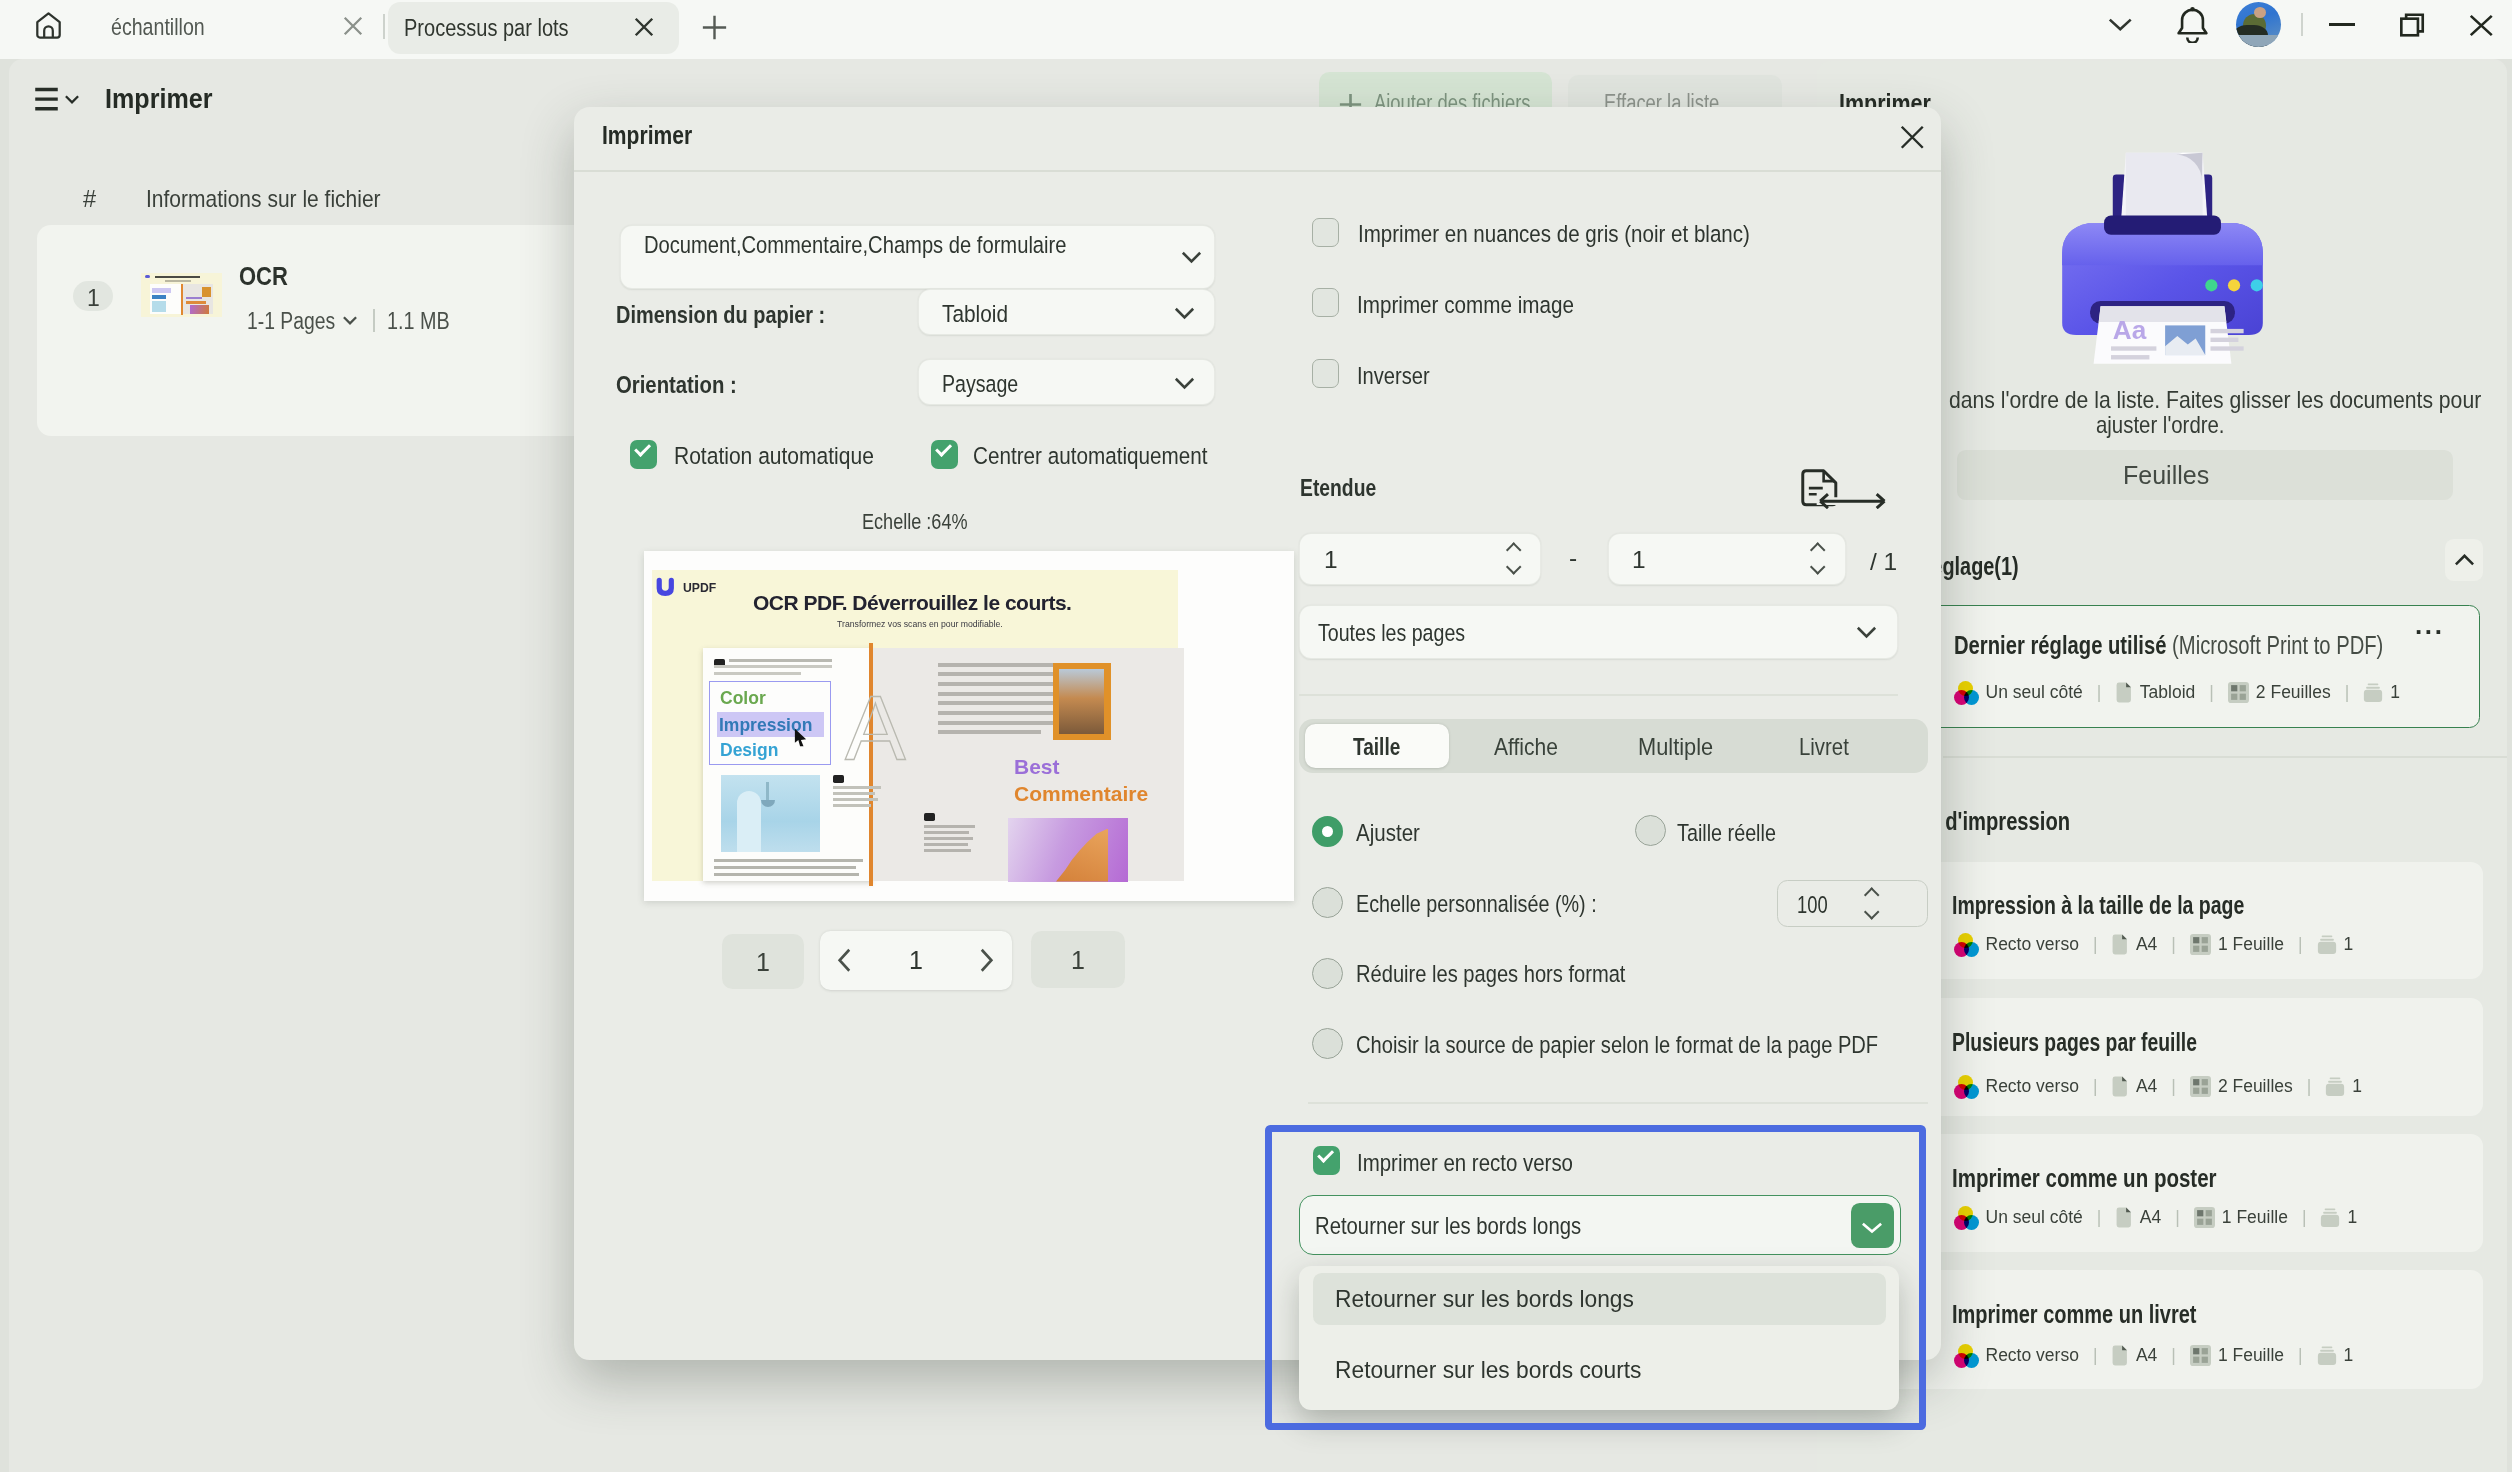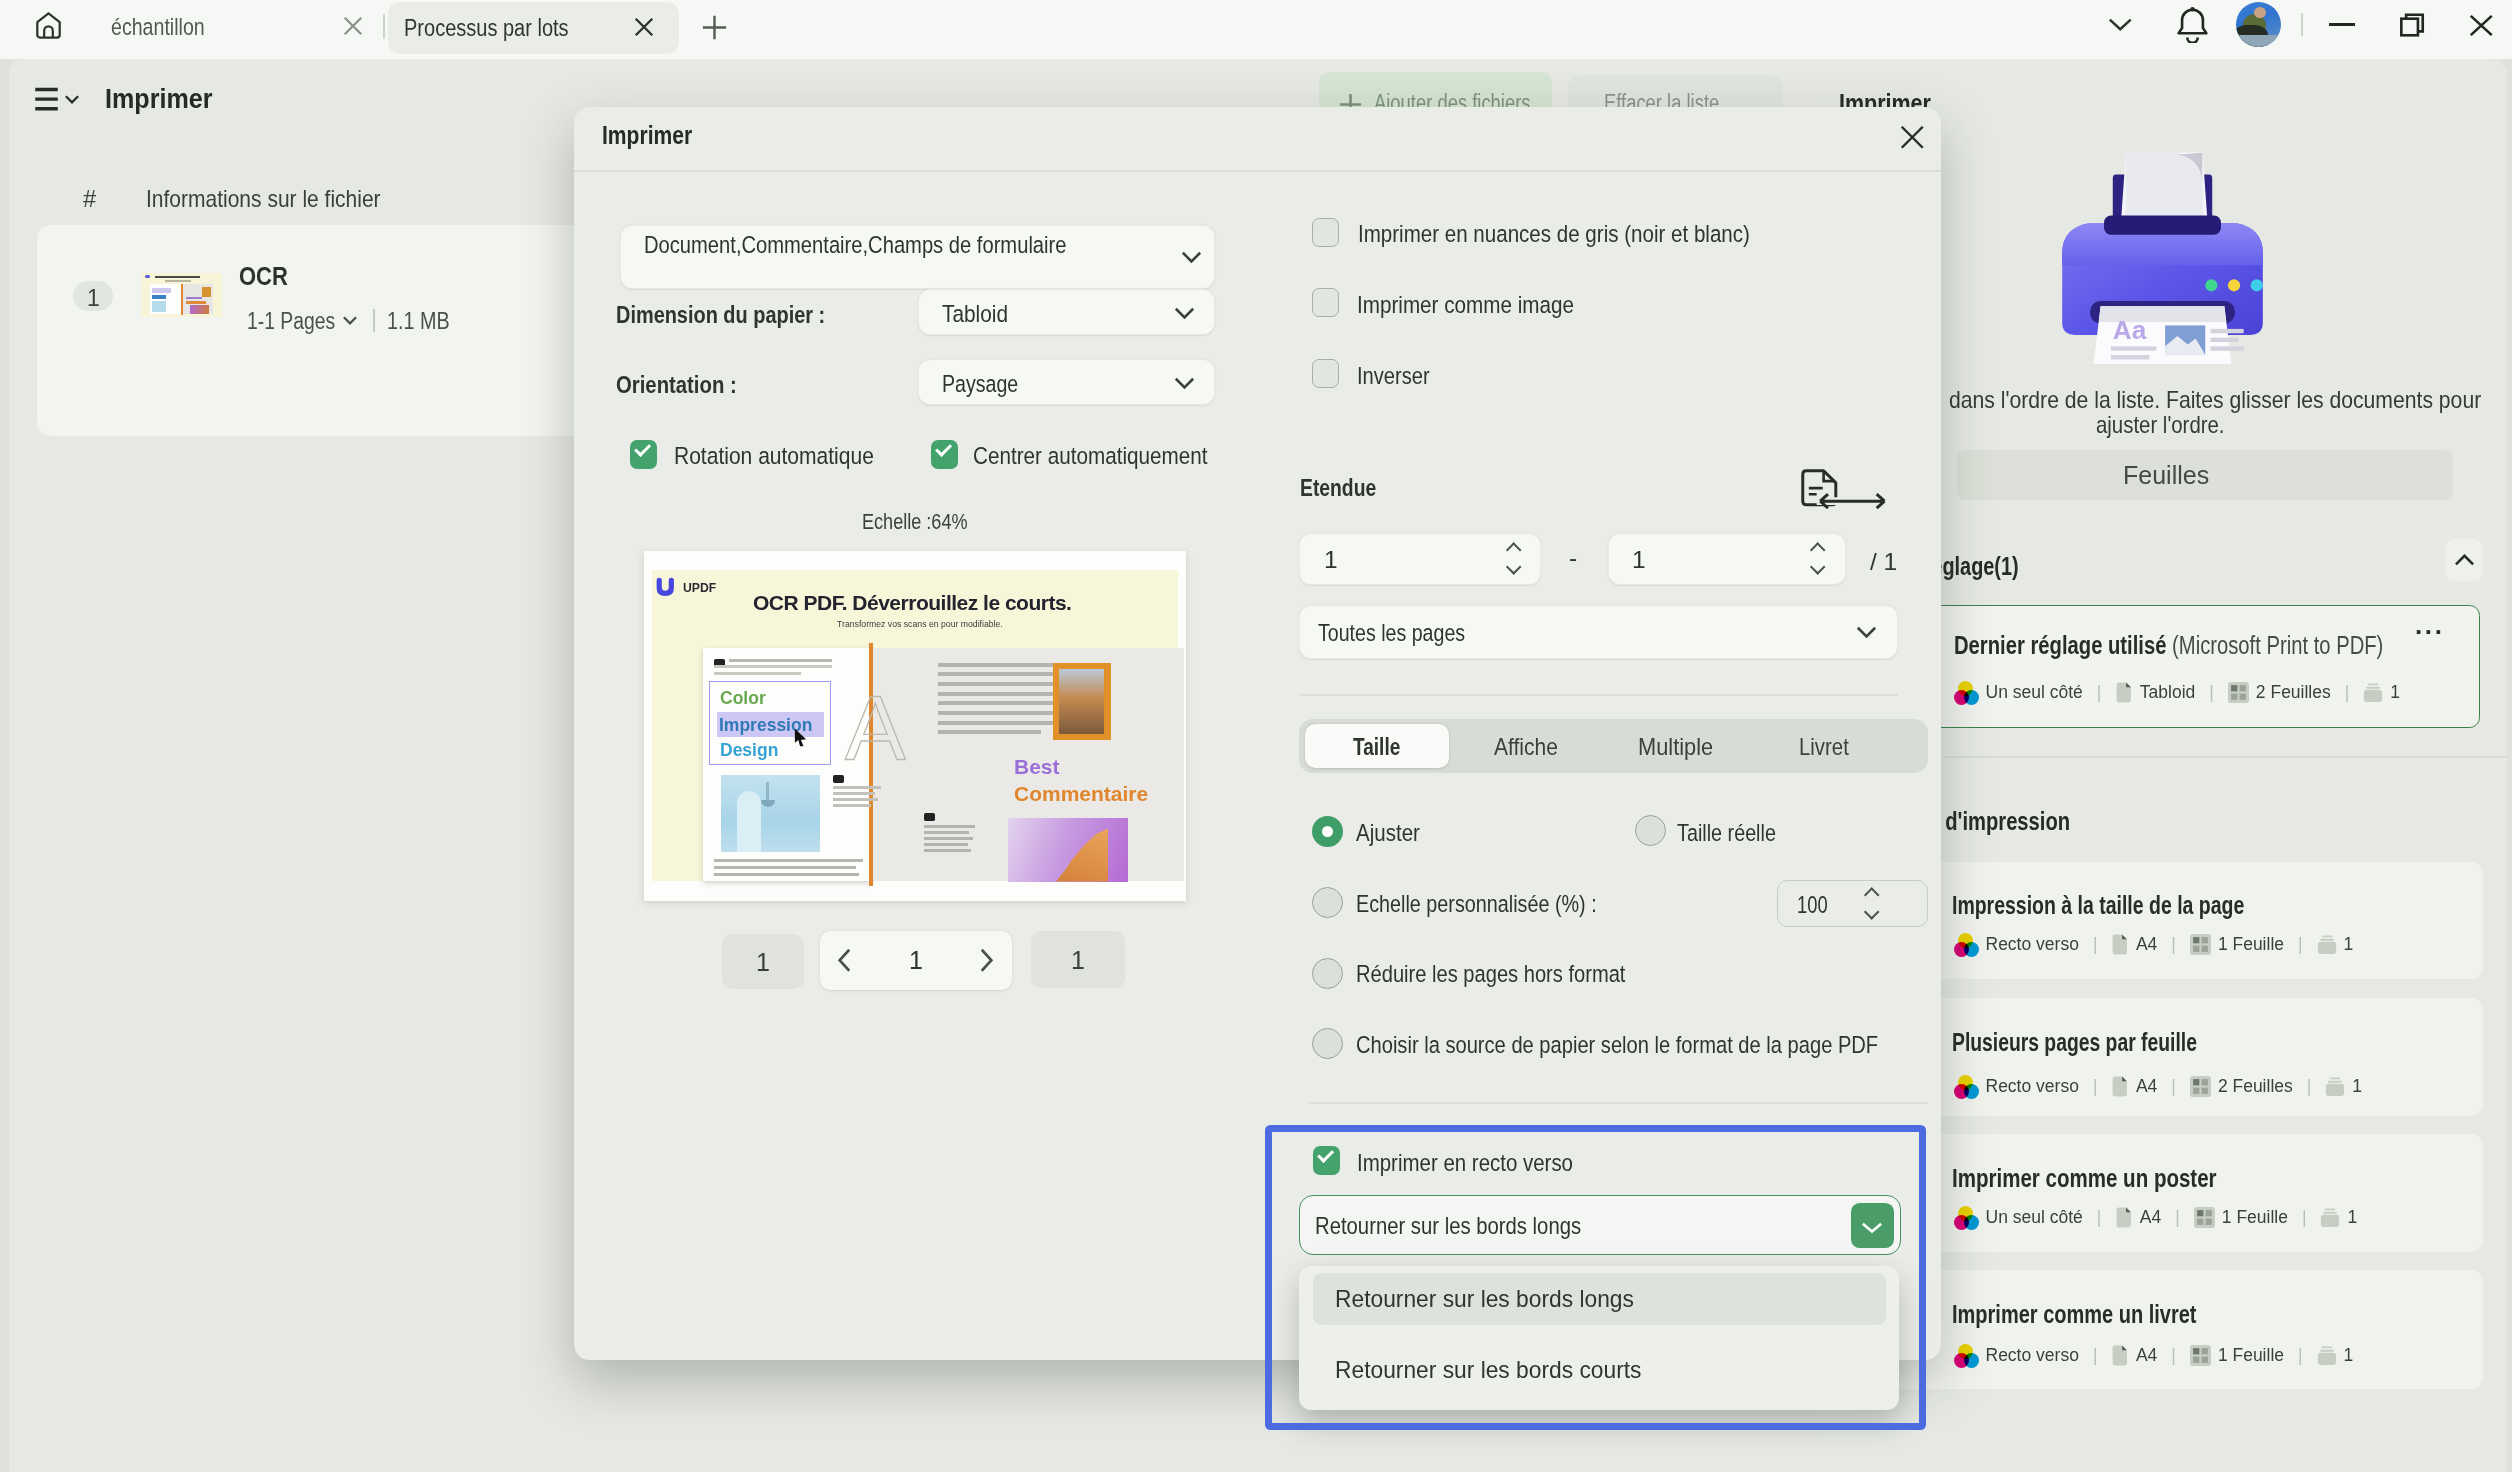--- a/index.html
+++ b/index.html
@@ -369,21 +369,21 @@
 <div class="abs cb cbon" style="left:630px;top:440px">
     <span class="ck"></span>
   </div>
 <div class="abs lab" style="left:674px;top:442px;transform:scaleX(.858)">Rotation automatique</div>
 <div class="abs cb cbon" style="left:931px;top:440px">
     <span class="ck"></span>
   </div>
 <div class="abs lab" style="left:973px;top:442px;transform:scaleX(.844)">Centrer automatiquement</div>
 <div class="abs" style="left:862px;top:509px;font-size:22px;color:#3a413a;display:inline-block;transform:scaleX(.822);transform-origin:0 50%">Echelle :64%</div>
 
-<div class="abs" style="left:644px;top:551px;width:542px;height:350px;background:#fdfdfc;box-shadow:0 1.7px 7px rgba(60,70,60,.18)">
+<div class="abs" style="left:644px;top:551px;width:650px;height:350px;background:#fdfdfc;box-shadow:0 1.7px 7px rgba(60,70,60,.18)">
   <div class="abs" style="left:7.9px;top:19px;width:526px;height:311px;background:#f8f6d8"></div>
   <div class="abs" style="left:9.6px;top:26px;width:26px;height:19px">
     <svg width="26" height="19" viewBox="0 0 30 22">
         <path d="M3 4 q0 -3 3 -3 q3 0 3 3 l0 8 q0 4 4 4 q4 0 4 -4 l0 -8 q0 -3 3 -3 q3 0 3 3 l0 9 q0 9 -10 9 q-10 0 -10 -9 Z" fill="#4747e0"></path>
       </svg>
   </div>
   <div class="abs bold" style="left:39px;top:30px;font-size:12.2px;color:#2a2a33">UPDF</div>
   <div class="abs bold" style="left:109px;top:40px;font-size:21px;color:#232330;white-space:nowrap;letter-spacing:-0.5px">OCR PDF. Déverrouillez le courts.</div>
   <div class="abs" style="left:193px;top:68px;font-size:8.7px;color:#3a3a42;white-space:nowrap">Transformez vos scans en pour modifiable.</div>
 

